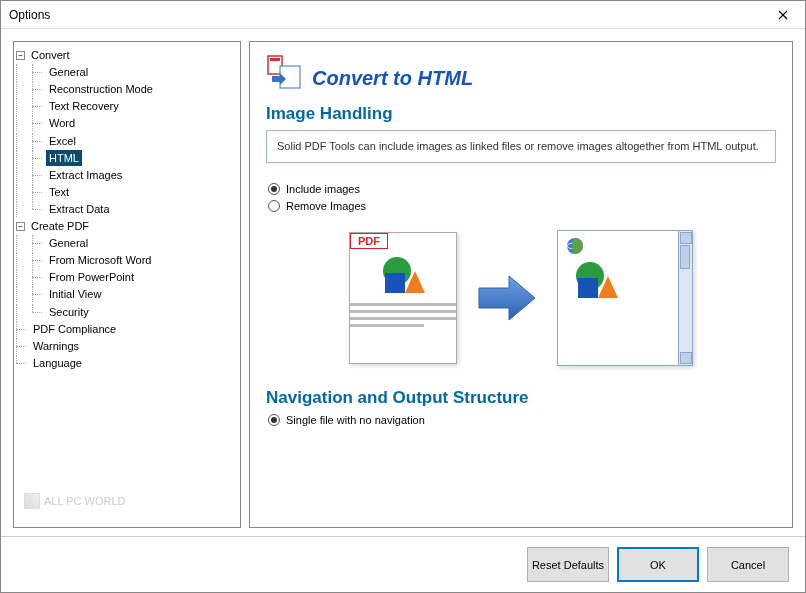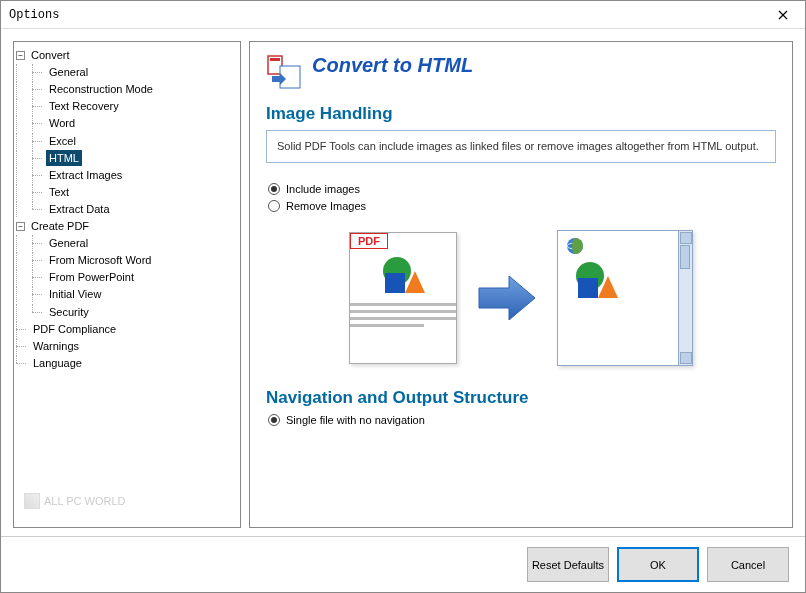--- a/index.html
+++ b/index.html
@@ -1,38 +1,38 @@
 <!DOCTYPE html>
 <html><head>
 <meta charset="utf-8">
 <style>
 * { margin:0; padding:0; box-sizing:border-box; font-family:"Segoe UI",Tahoma,sans-serif; font-size:11px; }
 body { background:#fff; width:806px; height:593px; border:1px solid #888; display:flex; flex-direction:column; }
 .titlebar { height:28px; display:flex; align-items:center; justify-content:space-between; padding:0 0 0 8px; border-bottom:1px solid #ddd; }
-.titlebar .title { font-size:12px;font-family:Liberation Mono, monospace; }
+.titlebar .title { font-size:12px; }
 .titlebar .close-btn { width:44px; height:28px; display:flex; align-items:center; justify-content:center; cursor:pointer; }
 .titlebar .close-btn svg { width:10px; height:10px; }
 
 .body-area { flex:1; display:flex; padding:12px 12px 8px 12px; gap:8px; overflow:hidden; }
 .tree-panel { width:228px; border:1px solid #888; background:#fff; padding:4px 2px; overflow:auto; position:relative; }
 .tree ul { list-style:none; padding-left:0; }
 .tree li { line-height:16px; white-space:nowrap; }
 .tree .toggle { display:inline-block; width:9px; height:9px; border:1px solid #888; text-align:center; line-height:7px; font-size:8px; margin-right:3px; cursor:pointer; vertical-align:middle; }
 .tree .indent { display:inline-block; width:16px; border-left:1px dotted #aaa; height:16px; vertical-align:middle; }
 .tree .branch { display:inline-block; width:14px; height:16px; vertical-align:middle; position:relative; }
 .tree .branch::before { content:""; position:absolute; left:0; top:0; bottom:50%; border-left:1px dotted #aaa; }
 .tree .branch::after { content:""; position:absolute; left:0; top:50%; width:10px; border-top:1px dotted #aaa; }
 .tree .branch.cont::before { bottom:0; }
 .tree .label { padding:0 3px; cursor:pointer; display:inline-block; vertical-align:middle; }
 .tree .label.selected { background:#0c4a6e; color:#fff; }
 .watermark { position:absolute; bottom:18px; left:10px; color:#ccc; font-size:10px; display:flex; align-items:center; gap:4px; }
 .watermark .wm-icon { width:16px; height:16px; background:linear-gradient(45deg,#ddd,#eee); border:1px solid #ddd; }
 
 .content-panel { flex:1; border:1px solid #888; background:#fff; padding:12px 16px; overflow:auto; }
-.page-header { display:flex; align-items:flex-start; gap:10px; margin-bottom:14px; }
+.page-header { display:flex; align-items:flex-end; gap:10px; margin-bottom:14px; }
 .page-header .hdr-icon { width:36px; height:36px; }
 .page-header h1 { color:#1854b8; font-size:20px; font-weight:bold; font-style:italic; }
 .section-title { color:#0369a1; font-size:17px; font-weight:bold; margin:8px 0 6px; }
 .desc-box { border:1px solid #9cb9d8; padding:8px 10px; color:#333; line-height:1.35; margin-bottom:20px; }
 .radio-row { display:flex; align-items:center; gap:6px; margin:5px 0 5px 2px; cursor:pointer; }
 .radio-row .r { width:12px; height:12px; border:1px solid #555; border-radius:50%; display:inline-flex; align-items:center; justify-content:center; }
 .radio-row .r.sel::after { content:""; width:6px; height:6px; background:#333; border-radius:50%; }
 .illus { display:flex; align-items:center; justify-content:center; gap:18px; margin:18px 0 22px; }
 .doc { width:108px; height:132px; border:1px solid #aaa; background:#fff; box-shadow:2px 2px 4px rgba(0,0,0,.15); display:flex; flex-direction:column; gap:6px; }
 .doc .badge { width:38px; height:16px; }

